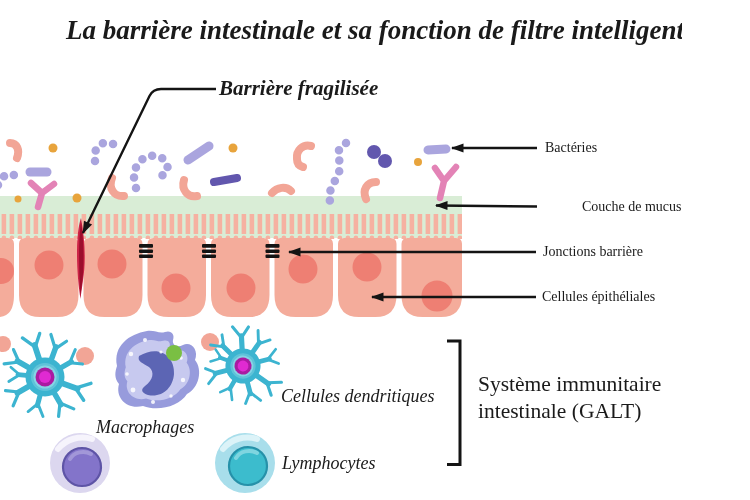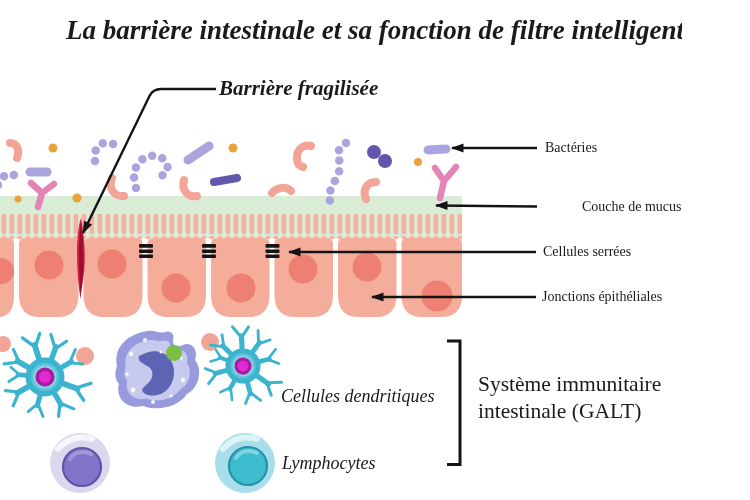--- a/index.html
+++ b/index.html
@@ -199,19 +199,20 @@
       <path d="M216,89 L161,89 Q153,89 149.5,96 L83,233" marker-end="url(#ah)"></path>
     </g>
 
     <path d="M447,341 L460,341 L460,464.5 L447,464.5" stroke="#141414" stroke-width="3" fill="none"></path>
   </svg>
 
   <div class="lbl title">La barrière intestinale et sa fonction de filtre intelligent</div>
   <div class="lbl fragile">Barrière fragilisée</div>
   <div class="lbl side l-bacteria">Bactéries</div>
   <div class="lbl side l-mucus">Couche de mucus</div>
-  <div class="lbl side l-junctions">Cellules serrées</div>
-  <div class="lbl side l-epithelial">Jonctions épithéliales</div>
+  <div class="lbl side l-junctions">Jonctions barrière</div>
+  <div class="lbl side l-epithelial">Cellules épithéliales</div>
   <div class="lbl galt">Système immunitaire
 intestinale (GALT)</div>
+  <div class="lbl small-it l-macro">Macrophages</div>
   <div class="lbl small-it l-lymph">Lymphocytes</div>
   <div class="lbl small-it l-dendr">Cellules dendritiques</div>
 </div>
 
 </body></html>

